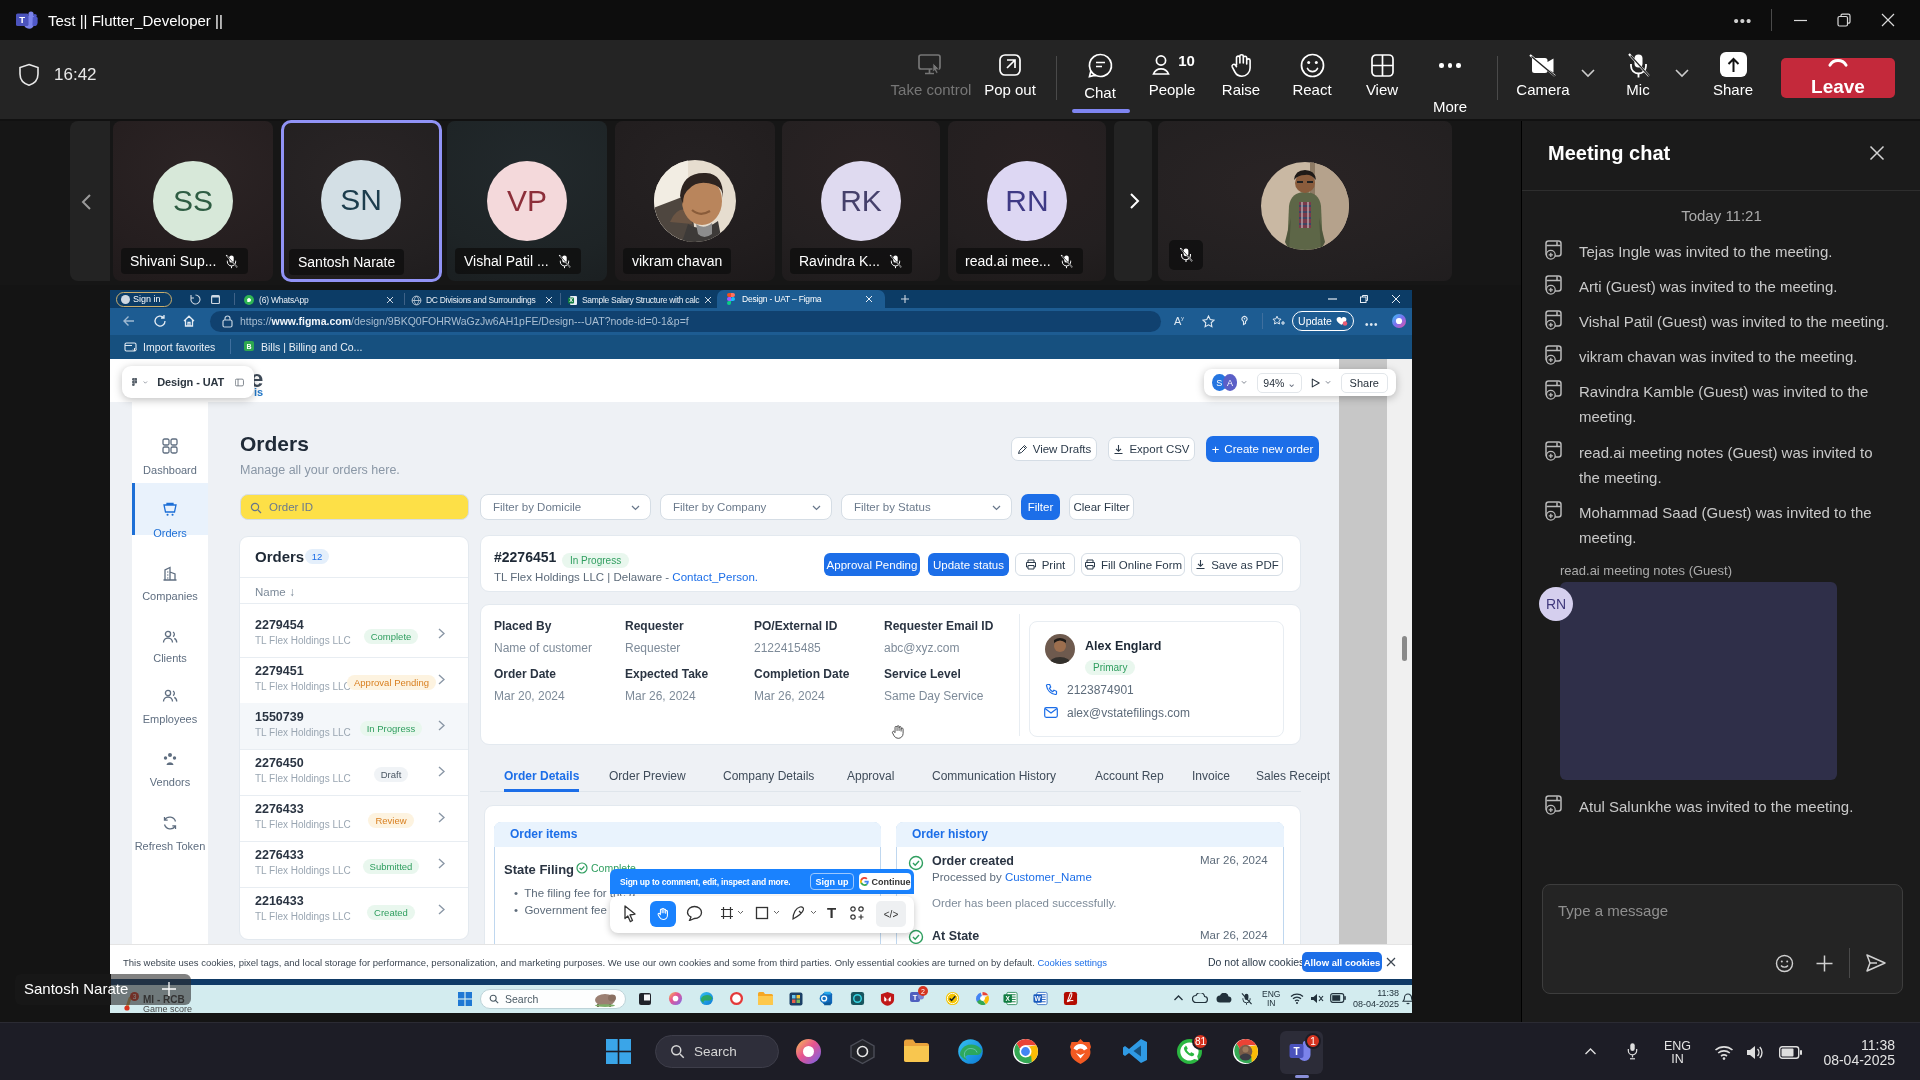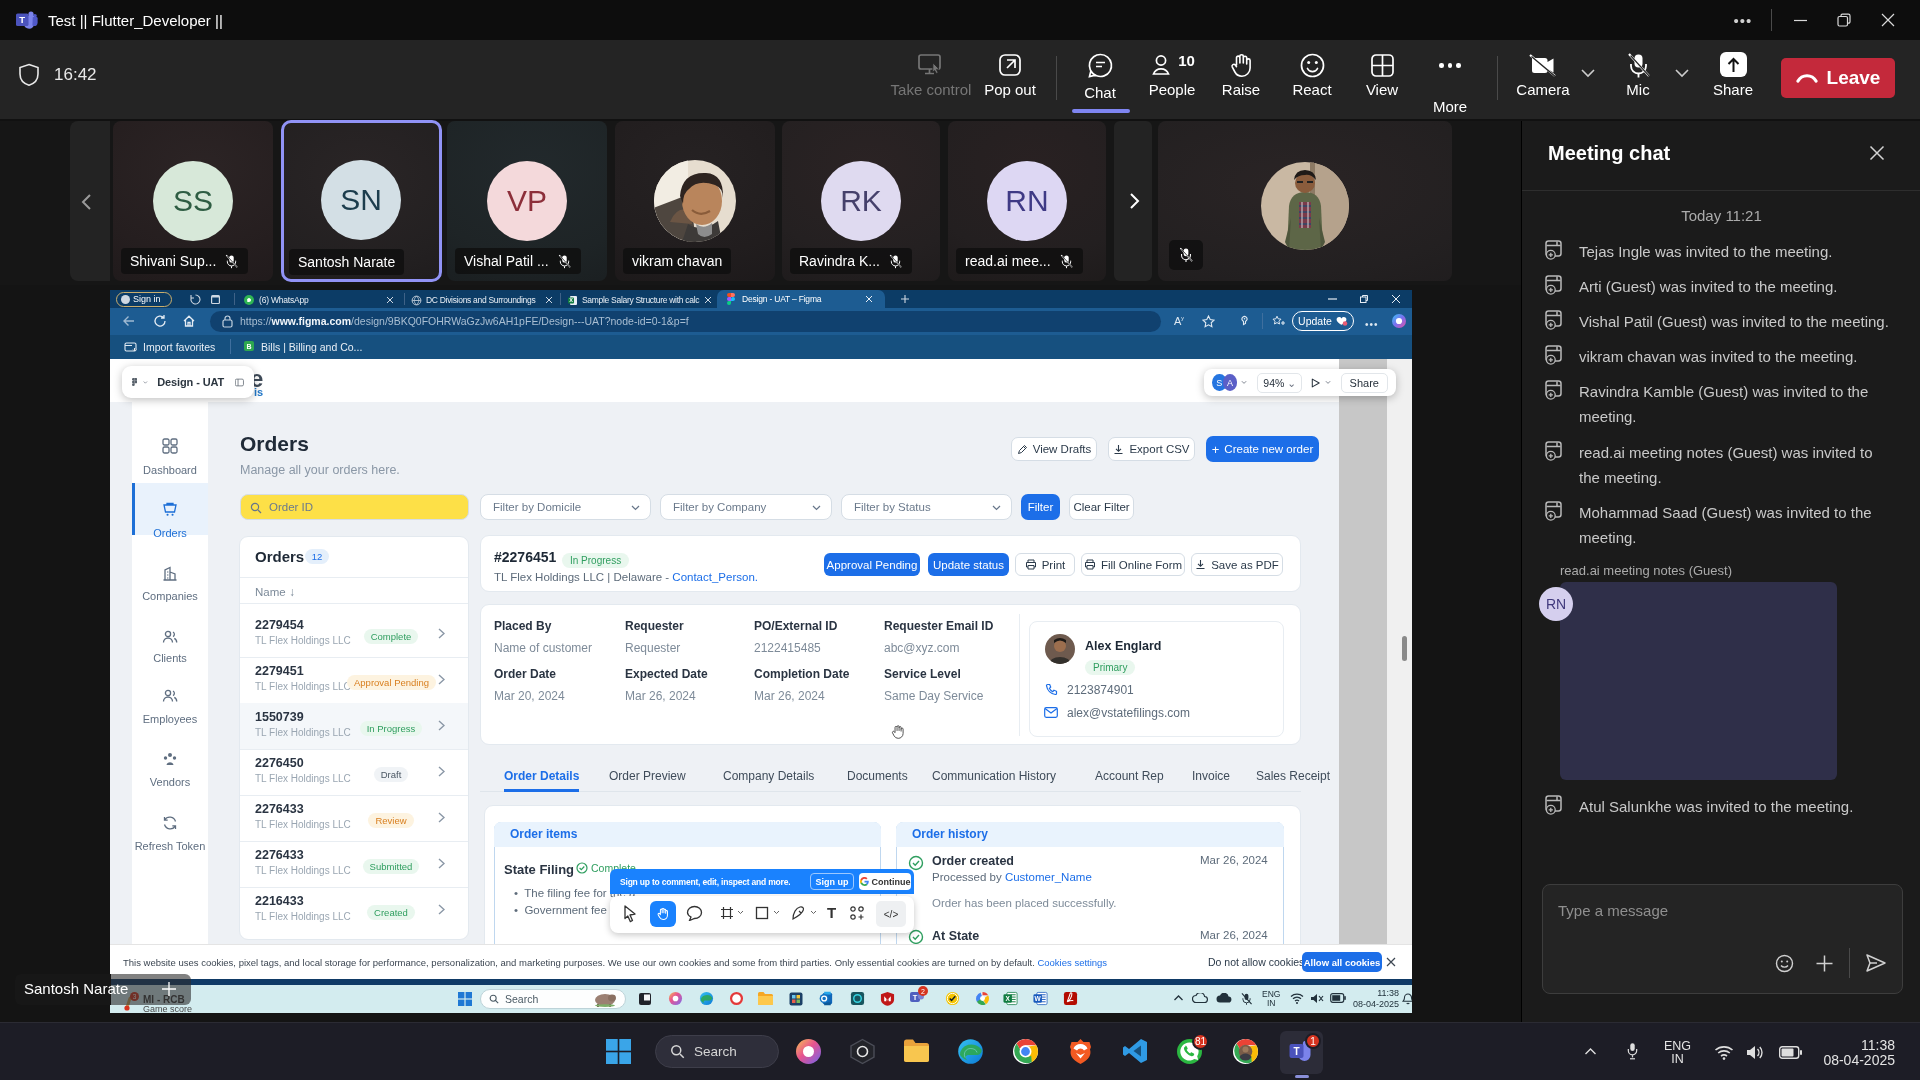--- a/index.html
+++ b/index.html
@@ -149,21 +149,21 @@
       </svg>
   </div>
   <div class="abs" style="left:1705px;top:52px;width:56px;text-align:center;color:#fff;">
     <div style="width:27px;height:25px;border-radius:6px;background:#fff;margin:0 auto;display:flex;align-items:center;justify-content:center;">
       <svg width="15" height="16" viewBox="0 0 15 16">
           <path d="M7.5 15 V2 M2.5 7 L7.5 2 l5 5" fill="none" stroke="#111" stroke-width="2"></path>
         </svg>
     </div>
     <div style="font-size:15px;margin-top:4px;">Share</div>
   </div>
-  <div class="abs flex" style="left:1781px;top:58px;width:114px;height:40px;background:#c4293b;border-radius:5px;justify-content:center;gap:9px;">
+  <div class="abs flex" style="left:1781px;top:58px;width:114px;height:40px;background:#c4293b;border-radius:5px;justify-content:center;gap:9px;flex-direction:column;">
     <svg width="22" height="10" viewBox="0 0 22 10">
         <path d="M2 8 C6 1 16 1 20 8" fill="none" stroke="#fff" stroke-width="3.2" stroke-linecap="round"></path>
       </svg>
     <span style="color:#fff;font-size:19px;font-weight:bold;">Leave</span>
   </div>
 
   <div class="abs" style="left:0;top:121px;width:1920px;height:164px;background:#161616;" id="strip">
 
     <div class="abs" style="left:70px;top:0;width:40px;height:160px;border-radius:8px 0 0 8px;background:#232323;"></div>
     <div class="abs" style="left:80px;top:72px;">
@@ -666,21 +666,21 @@
       <div class="abs" style="left:370px;top:245px;width:821px;height:141px;background:#fff;border:1px solid #e3e9ef;border-radius:9px;"></div>
       <div class="abs" style="left:384px;top:260px;font-size:12px;font-weight:bold;color:#2a3442;">Placed By</div>
       <div class="abs" style="left:515px;top:260px;font-size:12px;font-weight:bold;color:#2a3442;">Requester</div>
       <div class="abs" style="left:644px;top:260px;font-size:12px;font-weight:bold;color:#2a3442;">PO/External ID</div>
       <div class="abs" style="left:774px;top:260px;font-size:12px;font-weight:bold;color:#2a3442;">Requester Email ID</div>
       <div class="abs" style="left:384px;top:282px;font-size:12px;color:#7e8b99;">Name of customer</div>
       <div class="abs" style="left:515px;top:282px;font-size:12px;color:#7e8b99;">Requester</div>
       <div class="abs" style="left:644px;top:282px;font-size:12px;color:#7e8b99;">2122415485</div>
       <div class="abs" style="left:774px;top:282px;font-size:12px;color:#7e8b99;">abc@xyz.com</div>
       <div class="abs" style="left:384px;top:308px;font-size:12px;font-weight:bold;color:#2a3442;">Order Date</div>
-      <div class="abs" style="left:515px;top:308px;font-size:12px;font-weight:bold;color:#2a3442;">Expected Date</div>
+      <div class="abs" style="left:515px;top:308px;font-size:12px;font-weight:bold;color:#2a3442;">Expected Take</div>
       <div class="abs" style="left:644px;top:308px;font-size:12px;font-weight:bold;color:#2a3442;">Completion Date</div>
       <div class="abs" style="left:774px;top:308px;font-size:12px;font-weight:bold;color:#2a3442;">Service Level</div>
       <div class="abs" style="left:384px;top:330px;font-size:12px;color:#7e8b99;">Mar 20, 2024</div>
       <div class="abs" style="left:515px;top:330px;font-size:12px;color:#7e8b99;">Mar 26, 2024</div>
       <div class="abs" style="left:644px;top:330px;font-size:12px;color:#7e8b99;">Mar 26, 2024</div>
       <div class="abs" style="left:774px;top:330px;font-size:12px;color:#7e8b99;">Same Day Service</div>
       <div class="abs" style="left:909px;top:255px;width:1px;height:122px;background:#e8edf2;"></div>
 
       <div class="abs" style="left:919px;top:262px;width:255px;height:116px;background:#fff;border:1px solid #e8edf2;border-radius:8px;"></div>
       <svg class="abs" style="left:935px;top:275px;" width="30" height="30" viewBox="0 0 30 30">
@@ -708,21 +708,21 @@
         </svg>
       <div class="abs" style="left:957px;top:347px;font-size:12px;color:#5d6b7a;">alex@vstatefilings.com</div>
 
       <svg class="abs" style="left:780px;top:364px;" width="16" height="18" viewBox="0 0 27 29">
           <path d="M8.5 14 V6.8 a1.7 1.7 0 0 1 3.4 0 V12 m0 -6.5 a1.7 1.7 0 0 1 3.4 0 V12 m0 -5 a1.7 1.7 0 0 1 3.4 0 V13 m0 -3.4 a1.7 1.7 0 0 1 3.4 0 V17 a8.2 8.2 0 0 1 -8.2 8.2 a8 8 0 0 1 -7 -4.2 L4.2 15.8 a1.8 1.8 0 0 1 3 -1.9 l1.3 1.8" fill="#fff" stroke="#4a4a4a" stroke-width="1.6" stroke-linecap="round" stroke-linejoin="round"></path>
         </svg>
 
       <div class="abs" style="left:394px;top:410px;font-size:12px;color:#1c6ee8;font-weight:bold;">Order Details</div>
       <div class="abs" style="left:499px;top:410px;font-size:12px;color:#3f4c5a;">Order Preview</div>
       <div class="abs" style="left:613px;top:410px;font-size:12px;color:#3f4c5a;">Company Details</div>
-      <div class="abs" style="left:737px;top:410px;font-size:12px;color:#3f4c5a;">Documents</div>
+      <div class="abs" style="left:737px;top:410px;font-size:12px;color:#3f4c5a;">Approval</div>
       <div class="abs" style="left:822px;top:410px;font-size:12px;color:#3f4c5a;">Communication History</div>
       <div class="abs" style="left:985px;top:410px;font-size:12px;color:#3f4c5a;">Account Rep</div>
       <div class="abs" style="left:1082px;top:410px;font-size:12px;color:#3f4c5a;">Invoice</div>
       <div class="abs" style="left:1146px;top:410px;font-size:12px;color:#3f4c5a;">Sales Receipt</div>
       <div class="abs" style="left:370px;top:432px;width:821px;height:1px;background:#dfe5eb;"></div>
       <div class="abs" style="left:394px;top:430px;width:75px;height:2.5px;background:#1c6ee8;"></div>
 
       <div class="abs" style="left:374px;top:446px;width:817px;height:200px;background:#fff;border:1px solid #e3e9ef;border-radius:9px;"></div>
 
       <div class="abs" style="left:384px;top:463px;width:387px;height:157px;background:#fff;border:1px solid #bfd7ef;border-radius:7px;"></div>

